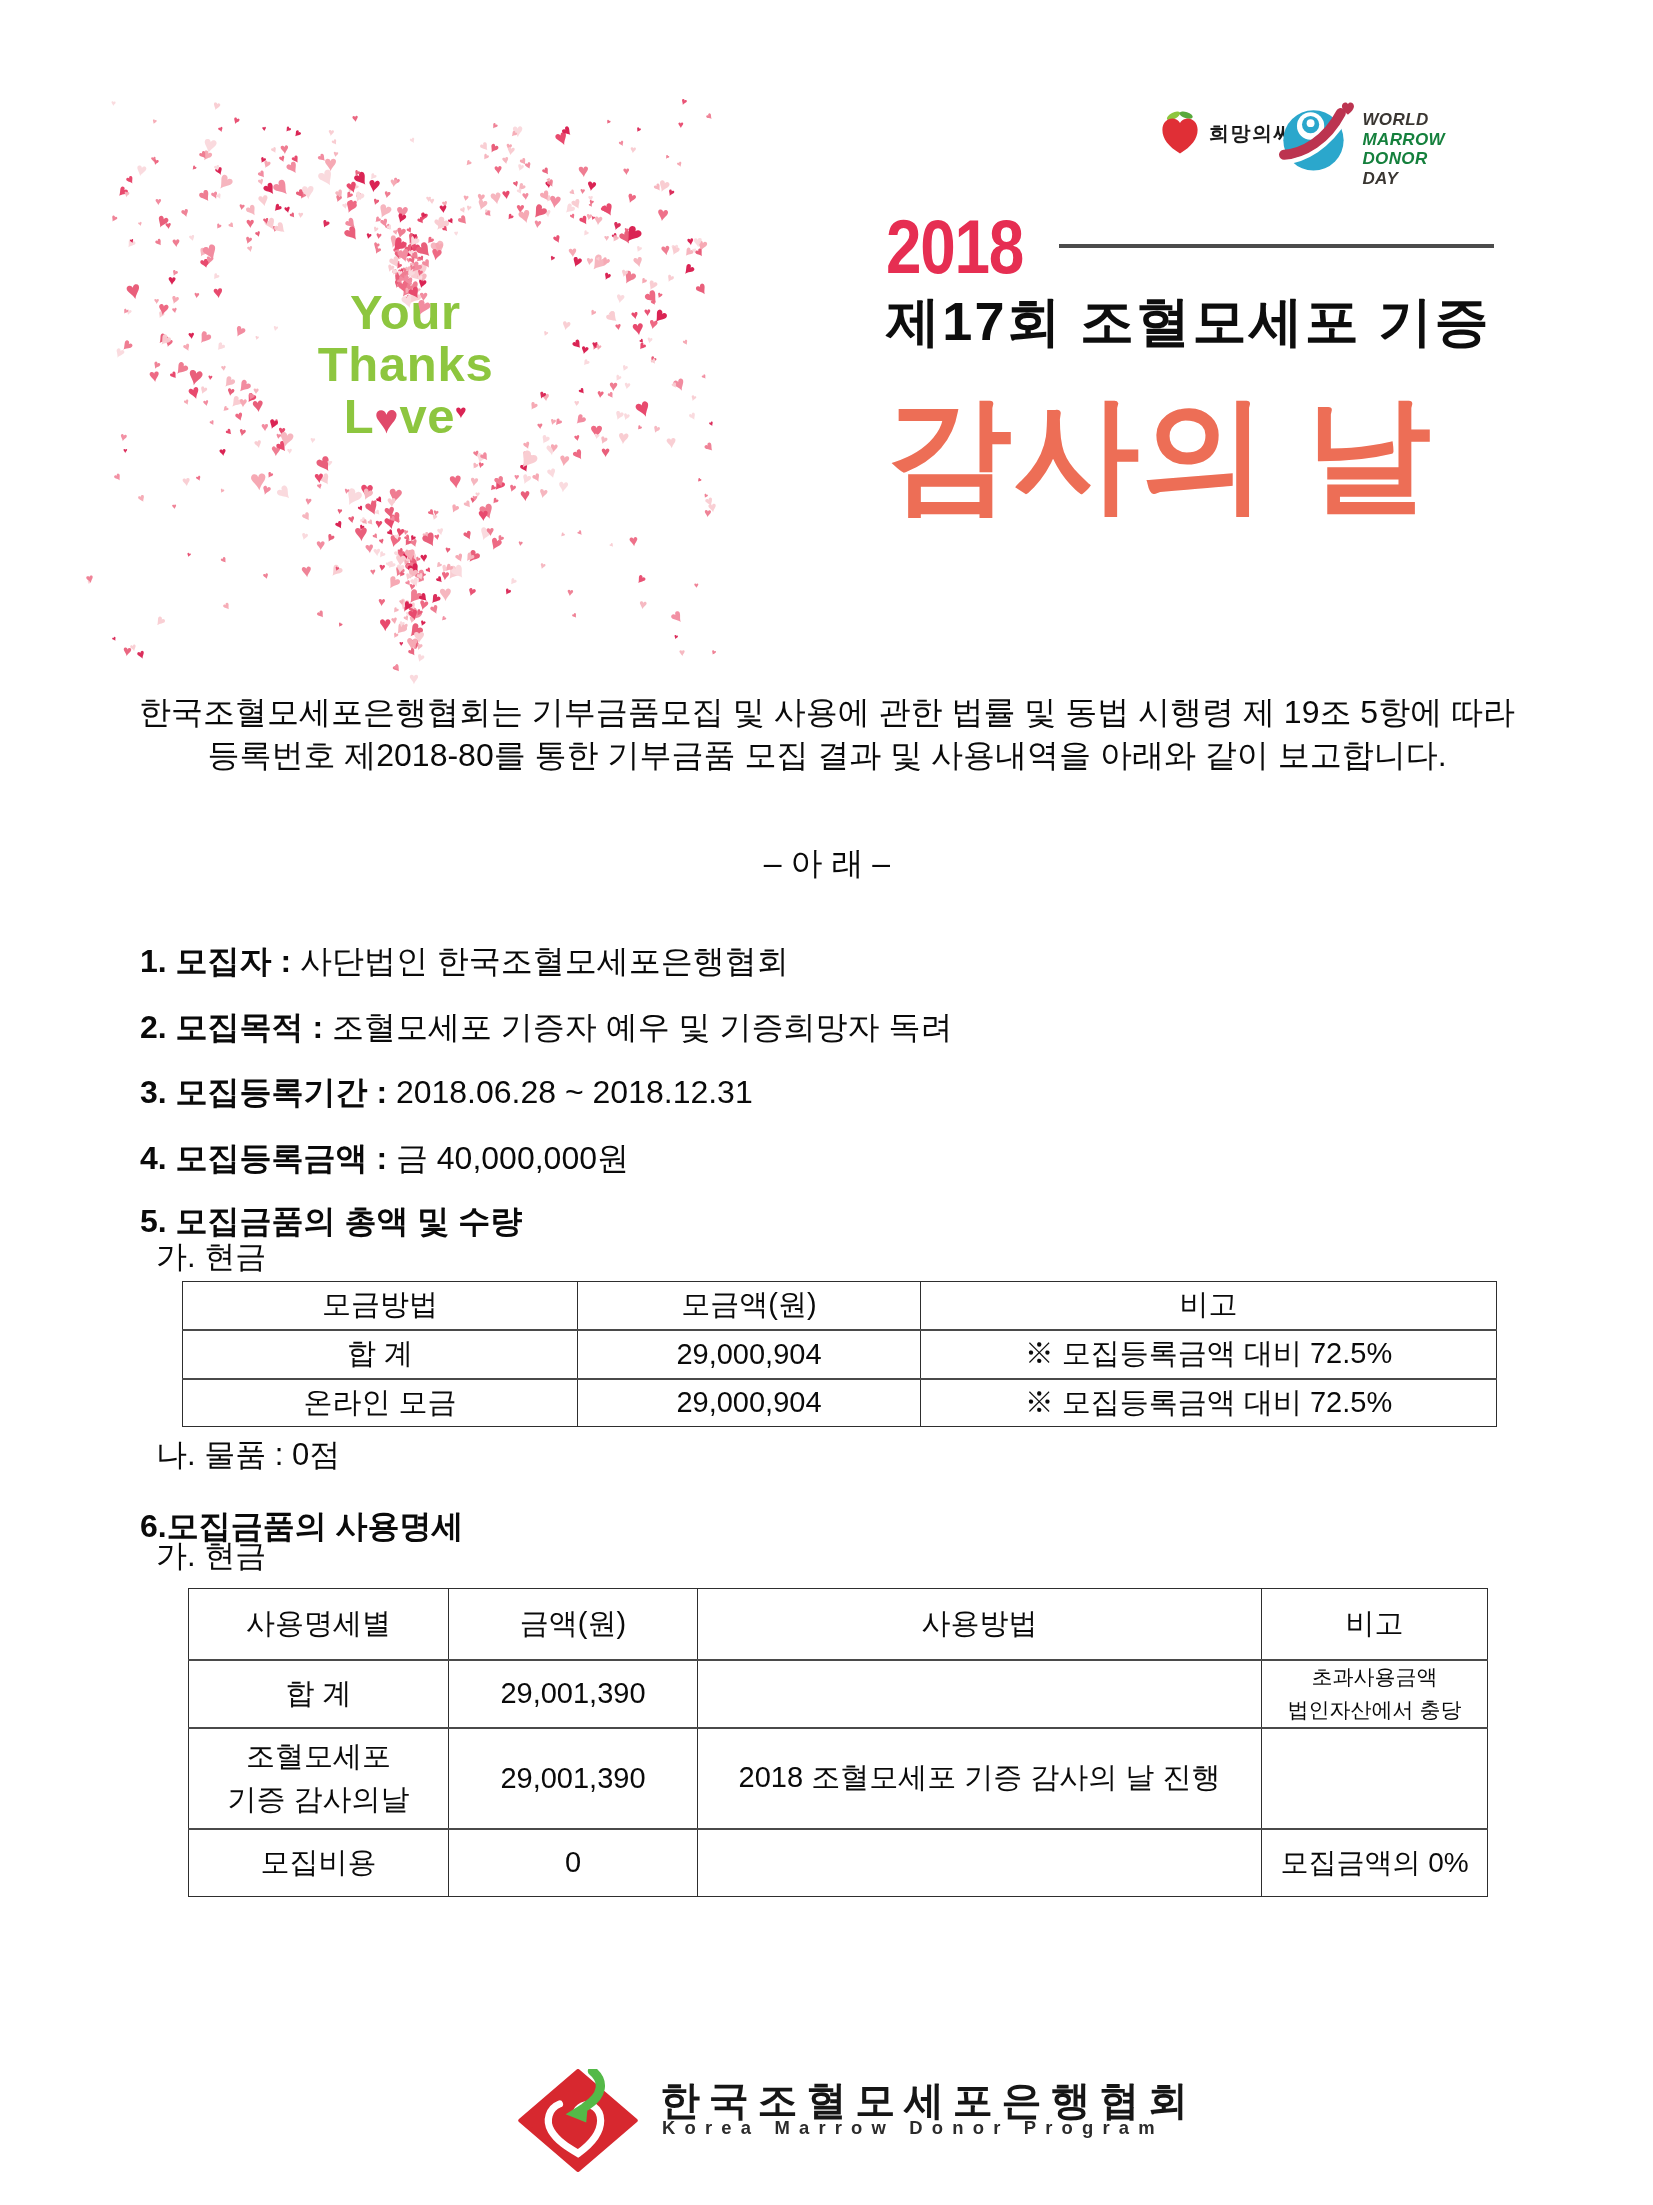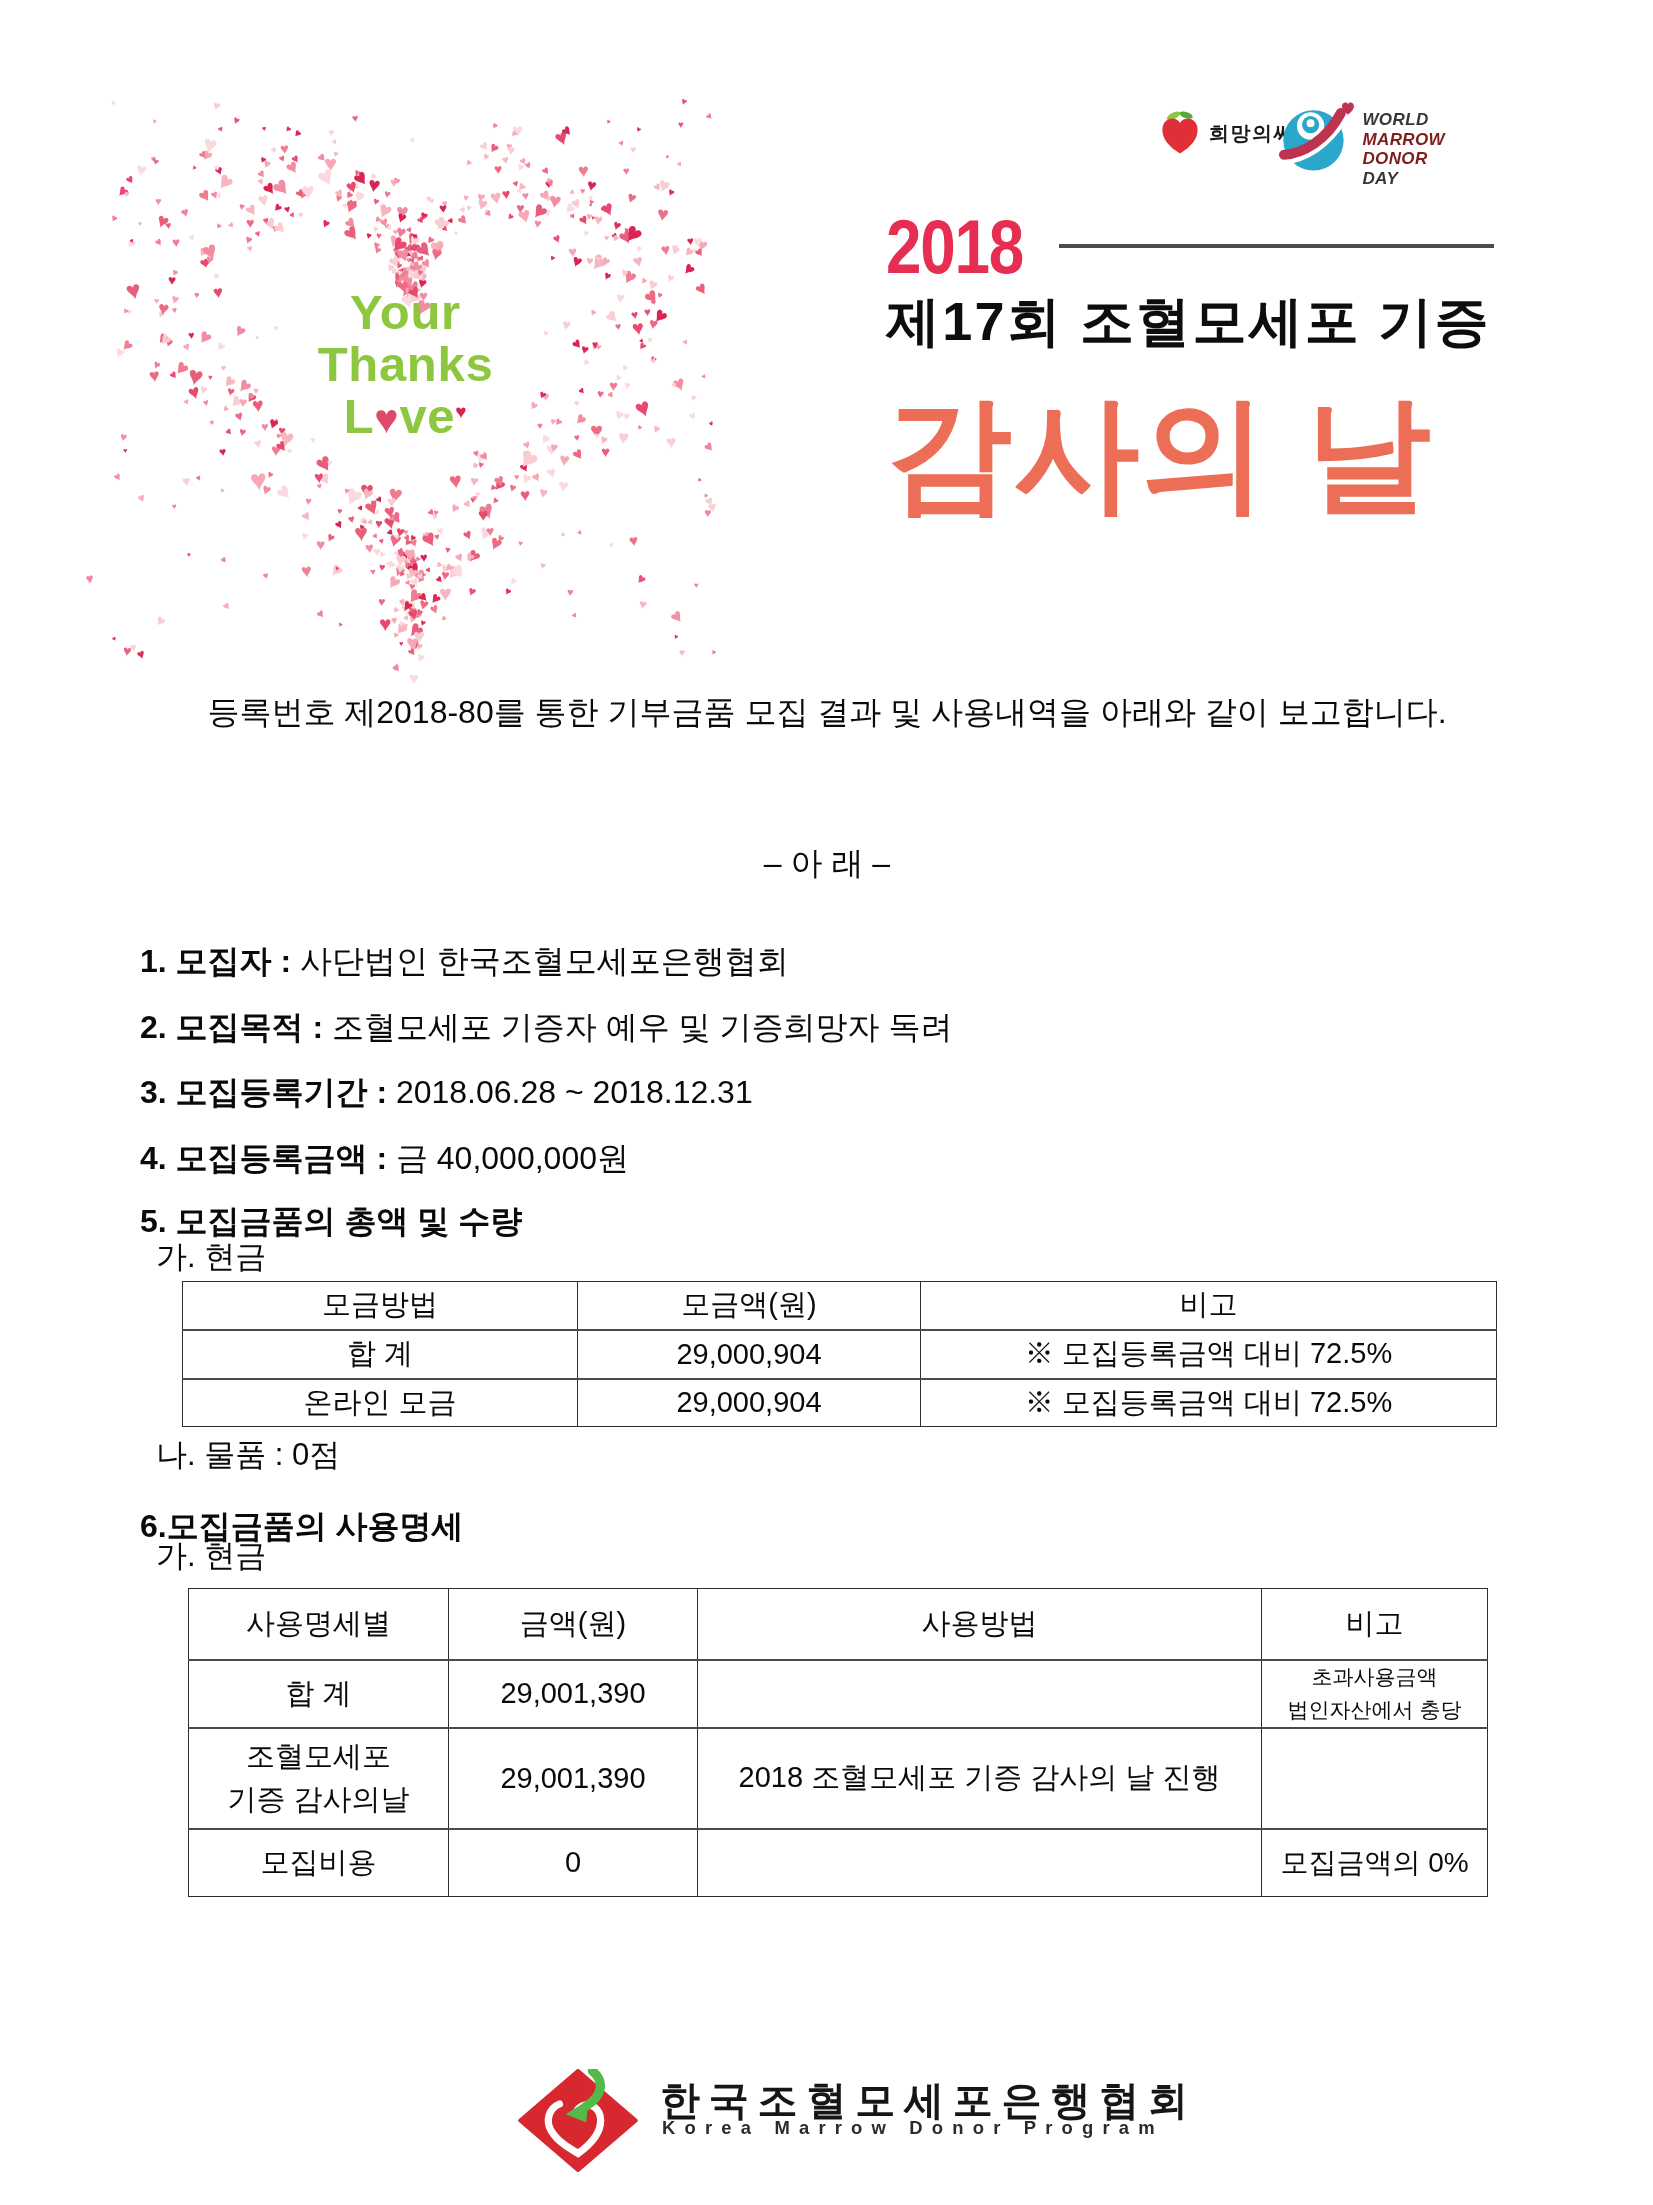--- a/index.html
+++ b/index.html
@@ -15,21 +15,21 @@
   .hearts-msg .mini{color:#da2454;font-size:19px;vertical-align:14.7px;}
 
   
   .seed-logo{position:absolute;left:1157px;top:109px;display:flex;align-items:center;gap:5.9px;}
   .seed-logo svg{width:46px;height:49px;}
   .seed-label{font-size:20px;font-weight:bold;letter-spacing:1.5px;color:#191919;}
   .wmdd{position:absolute;left:1279px;top:100px;display:flex;gap:4.4px;font-style:italic;}
   .wmdd svg{width:79px;height:75px;}
   .wmdd-text{font-size:17px;font-weight:bold;line-height:1.15;letter-spacing:0.4px;padding-top:10.3px;}
   .wmdd-text .dark{color:#3a3632;}
-  .wmdd-text .red{color:#7f1d1d;}
+  .wmdd-text .red{color:#15803d;}
 
   
   .year{position:absolute;left:886px;top:209px;font-size:76px;font-weight:bold;color:#e62e52;
         letter-spacing:-1.5px;line-height:1;transform:scaleX(0.84);transform-origin:left top;}
   .year-rule{position:absolute;left:1059px;top:244px;width:435px;height:3.7px;background:#4c4c4c;}
   .subtitle{position:absolute;left:886px;top:294px;font-size:54px;font-weight:bold;color:#0d0d0d;
             letter-spacing:2.2px;line-height:1;}
   .main-title{position:absolute;left:886px;top:391px;font-size:126px;font-weight:bold;color:#ed6e56;
               letter-spacing:1.5px;line-height:1;}
 
@@ -784,20 +784,21 @@
       <div class="dark">DAY</div>
     </div>
   </div>
 
   <div class="year">2018</div>
   <div class="year-rule"></div>
   <div class="subtitle">제17회 조혈모세포 기증</div>
   <div class="main-title">감사의 날</div>
 
   <div class="intro">
+    <div>한국조혈모세포은행협회는 기부금품모집 및 사용에 관한 법률 및 동법 시행령 제 19조 5항에 따라</div>
     <div>등록번호 제2018-80를 통한 기부금품 모집 결과 및 사용내역을 아래와 같이 보고합니다.</div>
   </div>
   <div class="below-marker">– 아 래 –</div>
 
   <div class="item i1"><span class="lbl">1. 모집자 :</span><span class="val">사단법인 한국조혈모세포은행협회</span></div>
   <div class="item i2"><span class="lbl">2. 모집목적 :</span><span class="val">조혈모세포 기증자 예우 및 기증희망자 독려</span></div>
   <div class="item i3"><span class="lbl">3. 모집등록기간 :</span><span class="val">2018.06.28 ~ 2018.12.31</span></div>
   <div class="item i4"><span class="lbl">4. 모집등록금액 :</span><span class="val">금 40,000,000원</span></div>
 
   <div class="sec-heading s5">5. 모집금품의 총액 및 수량</div>

